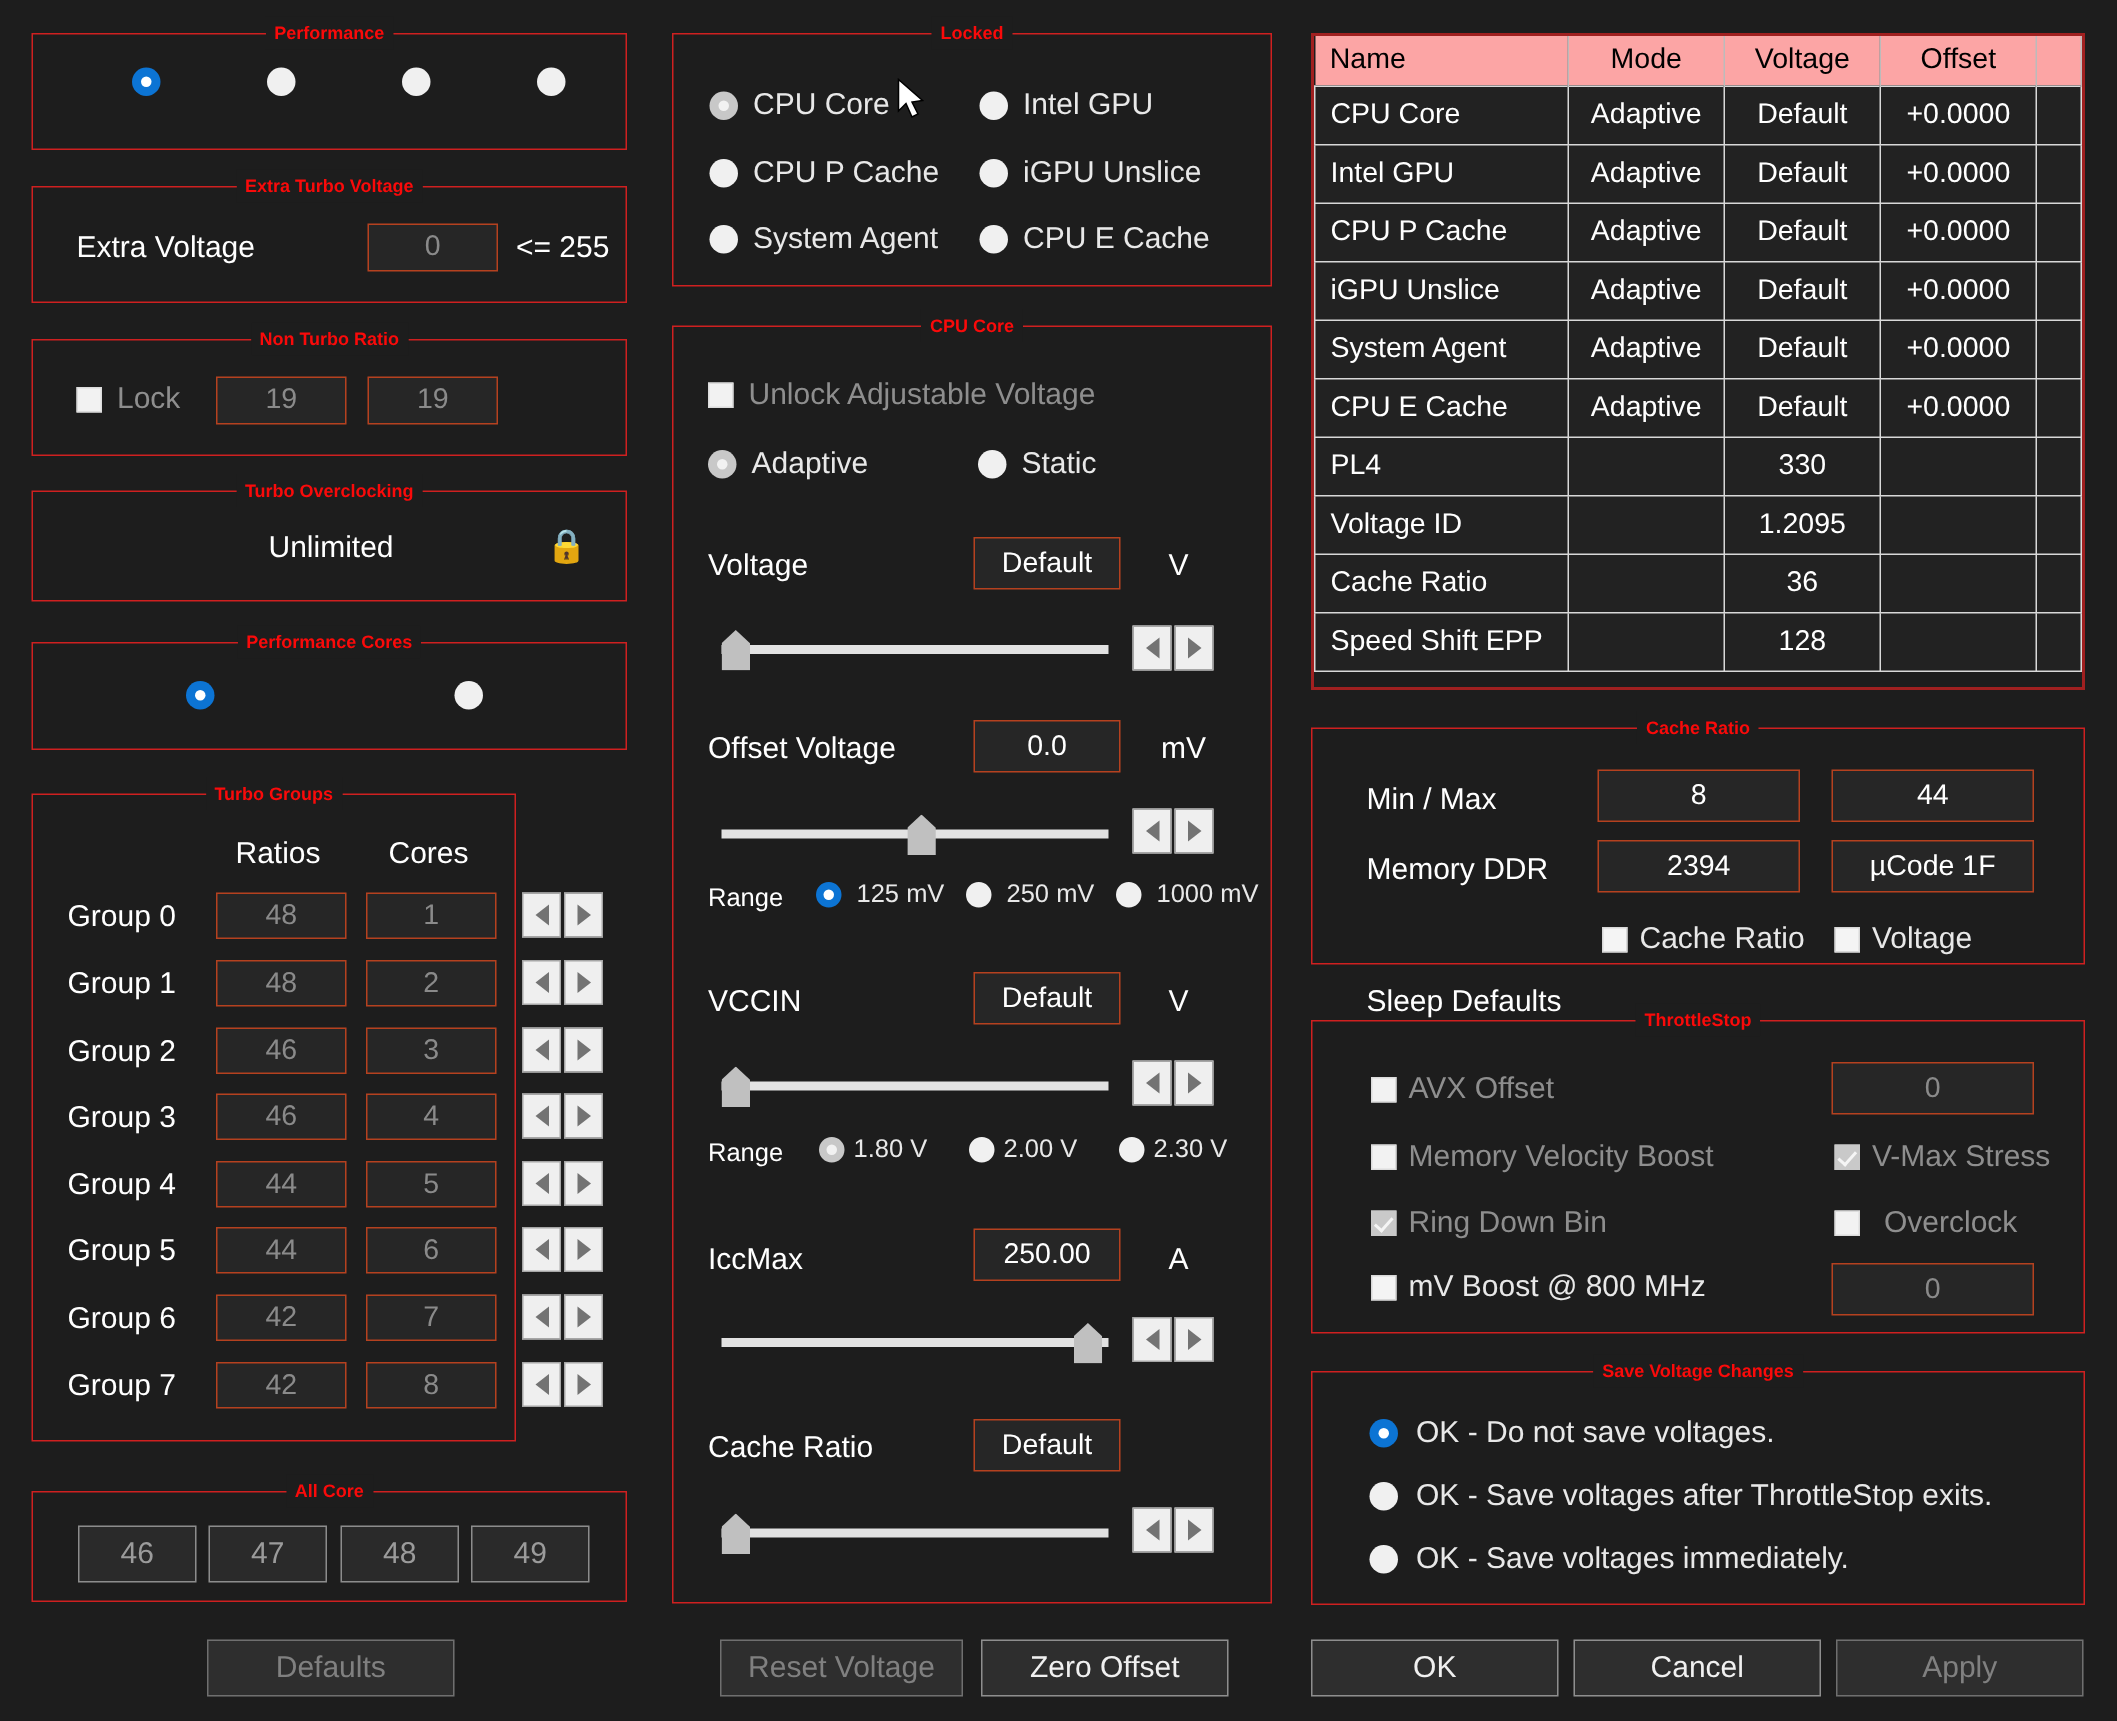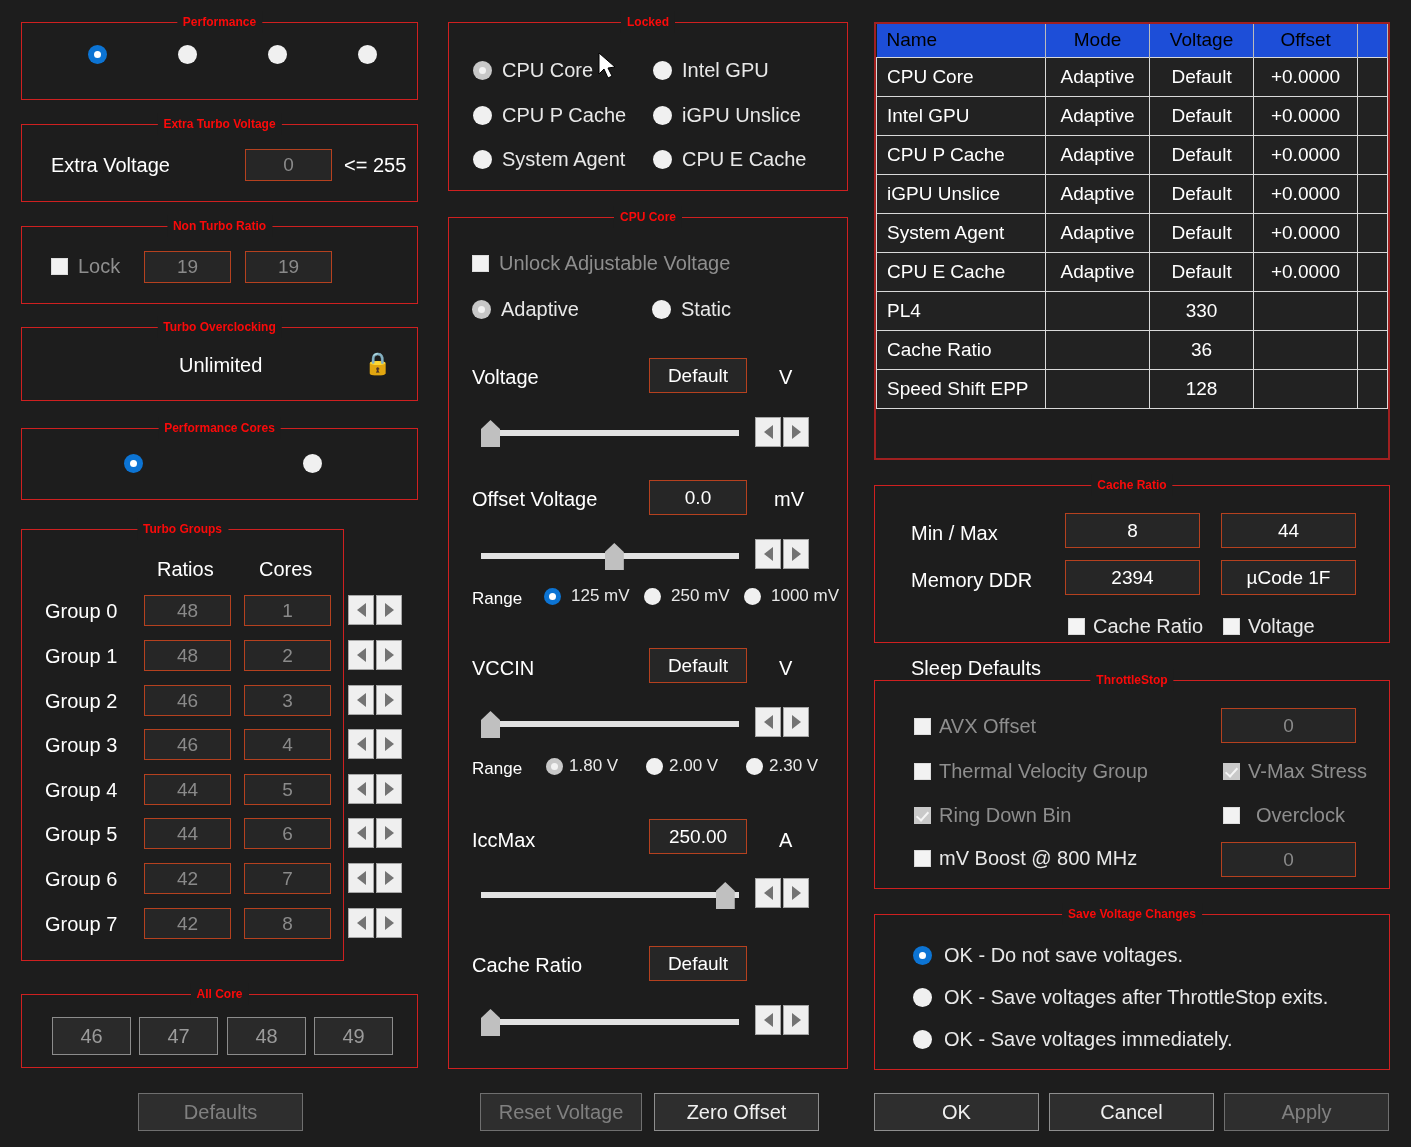--- a/index.html
+++ b/index.html
@@ -182,21 +182,21 @@
     border: 2px solid #a02020;
     background: #1d1d1d;
     overflow: hidden;
   }
   table.grid {
     border-collapse: collapse;
     width: 100%;
     font-size: 19px;
   }
   table.grid th {
-    background: #1d4ed8;
+    background: #fca5a5;
     color: #000000;
     font-weight: normal;
     height: 33px;
     border-right: 1px solid #bbbbbb;
     text-align: center;
     font-size: 19px;
   }
   table.grid th.nm { text-align: left; padding-left: 10px; }
   table.grid td {
     height: 39px;
@@ -586,20 +586,27 @@
           <td class="nm">CPU E Cache</td>
           <td>Adaptive</td>
           <td>Default</td>
           <td>+0.0000</td>
           <td class="blank"></td>
         </tr>
         <tr>
           <td class="nm">PL4</td>
           <td></td>
           <td>330</td>
+          <td></td>
+          <td class="blank"></td>
+        </tr>
+        <tr>
+          <td class="nm">Voltage ID</td>
+          <td></td>
+          <td>1.2095</td>
           <td></td>
           <td class="blank"></td>
         </tr>
         <tr>
           <td class="nm">Cache Ratio</td>
           <td></td>
           <td>36</td>
           <td></td>
           <td class="blank"></td>
         </tr>
@@ -636,21 +643,21 @@
   <div class="gb" style="left:874px; top:680px; width:516px; height:209px;">
     <div class="gb-title">ThrottleStop</div>
     <div class="row-opt dim" style="left:39px; top:34px; gap:8px;">
       <span class="cb dis"></span>
       <span>AVX Offset</span>
     </div>
     <div class="tf dim" style="position:absolute; left:346px; top:27px; width:135px; height:35px;">0</div>
 
     <div class="row-opt dim" style="left:39px; top:79px; gap:8px;">
       <span class="cb dis"></span>
-      <span>Thermal Velocity Group</span>
+      <span>Memory Velocity Boost</span>
     </div>
     <div class="row-opt dim" style="left:348px; top:79px; gap:8px;">
       <span class="cb dis checked"></span>
       <span>V-Max Stress</span>
     </div>
 
     <div class="row-opt dim" style="left:39px; top:123px; gap:8px;">
       <span class="cb dis checked"></span>
       <span>Ring Down Bin</span>
     </div>

